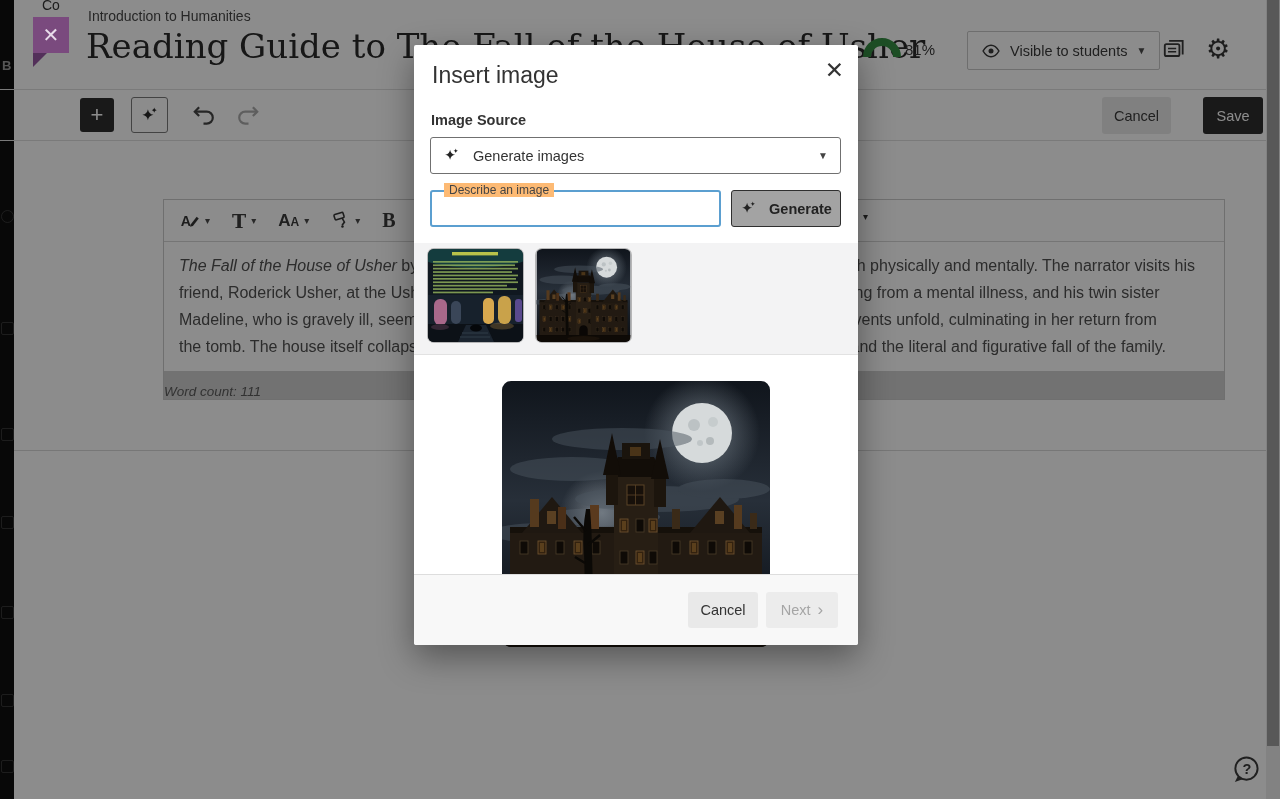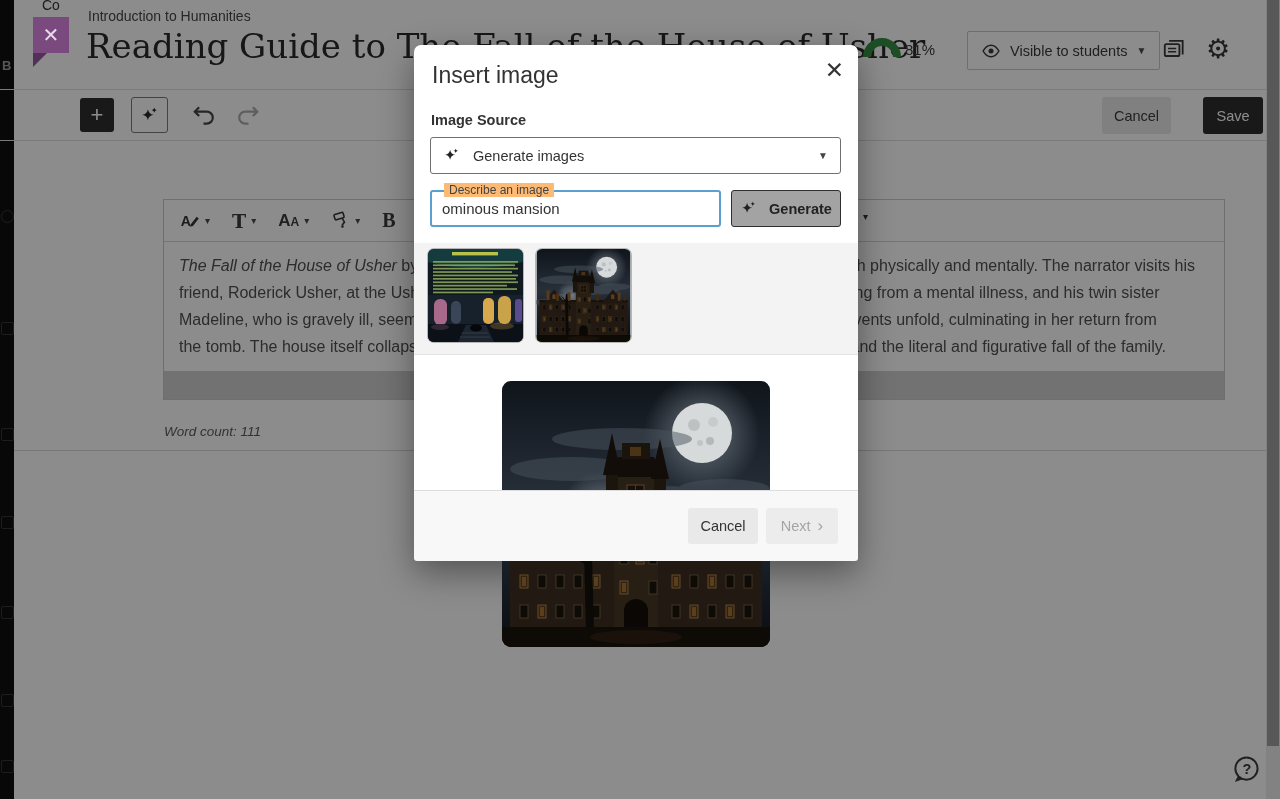--- a/index.html
+++ b/index.html
@@ -34,21 +34,21 @@
   
   .sb-track{position:absolute;right:0;top:0;width:14px;height:799px;background:#ececec;}
   .sb-thumb{position:absolute;right:1px;top:0;width:12px;height:746px;background:#9e9e9e;}
   
   .overlay{position:absolute;inset:0;background:rgba(10,10,10,0.47);z-index:10;}
   .purple-x{position:absolute;left:33px;top:17px;width:36px;height:36px;z-index:20;
             display:flex;align-items:center;justify-content:center;color:#e8dcea;font-size:20px;cursor:pointer;}
   .purple-fold{position:absolute;left:33px;top:53px;z-index:20;width:0;height:0;
                border-top:14px solid #53305a;border-right:14px solid transparent;}
   
-  .modal{position:absolute;left:414px;top:45px;width:444px;height:516px;background:#fff;border-radius:7px;
+  .modal{position:absolute;left:414px;top:45px;width:444px;height:600px;background:#fff;border-radius:2px;
          box-shadow:0 12px 34px rgba(0,0,0,.4);z-index:30;}
   .modal-title{position:absolute;left:18px;top:17px;font-size:23px;color:#333;}
   .modal-close{position:absolute;right:14px;top:12px;font-size:23px;color:#333;cursor:pointer;}
   .field-label{position:absolute;left:17px;top:67px;font-size:14.5px;font-weight:bold;color:#333;}
   .select{position:absolute;left:16px;top:92px;width:411px;height:37px;border:1px solid #707070;border-radius:3px;
           display:flex;align-items:center;gap:13px;padding:0 12px;box-sizing:border-box;font-size:14.5px;cursor:pointer;}
   .select .caret{margin-left:auto;}
   .prompt-wrap{position:absolute;left:16px;top:145px;width:291px;height:37px;border:2px solid #5b9fd0;
                border-radius:3px;box-sizing:border-box;}
   .prompt-label{position:absolute;left:12px;top:-9px;background:#fdba74;padding:0 5px;font-size:12px;color:#444;}
@@ -162,21 +162,21 @@
     </div>
     <div class="ed-text">
       <div><i>The Fall of the House of Usher</i><span> by Edgar Allan Poe is a Gothic tale about decay and decline, both physically and mentally. The narrator visits his</span></div>
       <div>friend, Roderick Usher, at the Usher family estate. He finds Roderick very weak and sick, suffering from a mental illness, and his twin sister</div>
       <div>Madeline, who is gravely ill, seem to be beyond help. During the narrator's stay there, strange events unfold, culminating in her return from</div>
       <div>the tomb. The house itself collapses at the very end of the tale, symbolizing Roderick's demise and the literal and figurative fall of the family.</div>
     </div>
     <div class="ed-grip"></div>
   </div>
   <div class="abs" style="left:863px;top:211px;font-size:10px;color:#2f2f2f;">▾</div>
-  <div class="abs wordcount" style="left:164px;top:424px;">Word count: 111</div>
+  <div class="abs wordcount" style="left:164px;top:384px;">Word count: 111</div>
   <div class="hdiv" style="top:450px;left:14px;width:1252px;background:#d8d8d8;"></div>
 
   <div class="sb-track">
       <div class="sb-thumb"></div>
     </div>
 
   <svg class="help-bubble" viewBox="0 0 30 30">
     <circle cx="16" cy="13" r="11.5" fill="none" stroke="#333" stroke-width="2"></circle>
     <path d="M7 21l-3 6 8-3z" fill="#333"></path>
     <text x="12" y="19" font-size="15" font-weight="bold" fill="#333" font-family="Liberation Sans,sans-serif">?</text>
@@ -196,21 +196,20 @@
       <svg width="17" height="17" viewBox="0 0 24 24" fill="#222">
         <path d="M10 4c.8 4.2 2.9 6.3 7 7-4.1.7-6.2 2.8-7 7-.8-4.2-2.9-6.3-7-7 4.1-.7 6.2-2.8 7-7z"></path>
         <path d="M18 2c.4 2 1.4 3 3.2 3.4-1.8.4-2.8 1.4-3.2 3.2-.4-1.8-1.4-2.8-3.2-3.2C16.6 5 17.6 4 18 2z"></path>
       </svg>
       <span>Generate images</span>
       <span class="caret">▼</span>
     </div>
 
     <div class="prompt-wrap">
       <span class="prompt-label">Describe an image</span>
-      <input class="prompt-input" value="ominous mansion" style="">
     </div>
     <div class="gen-btn">
       <svg width="17" height="17" viewBox="0 0 24 24" fill="#222">
         <path d="M10 4c.8 4.2 2.9 6.3 7 7-4.1.7-6.2 2.8-7 7-.8-4.2-2.9-6.3-7-7 4.1-.7 6.2-2.8 7-7z"></path>
         <path d="M18 2c.4 2 1.4 3 3.2 3.4-1.8.4-2.8 1.4-3.2 3.2-.4-1.8-1.4-2.8-3.2-3.2C16.6 5 17.6 4 18 2z"></path>
       </svg>
       <span>Generate</span>
     </div>
 
     <div class="thumbs">

